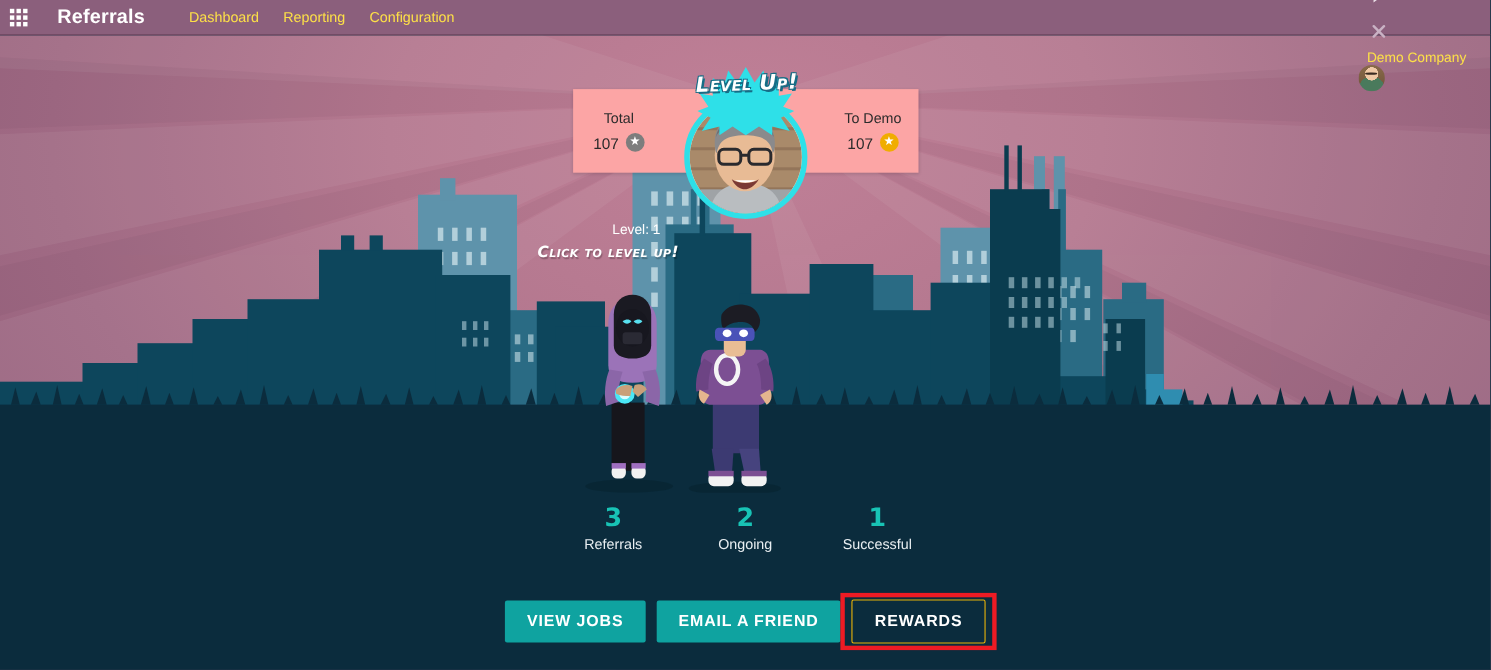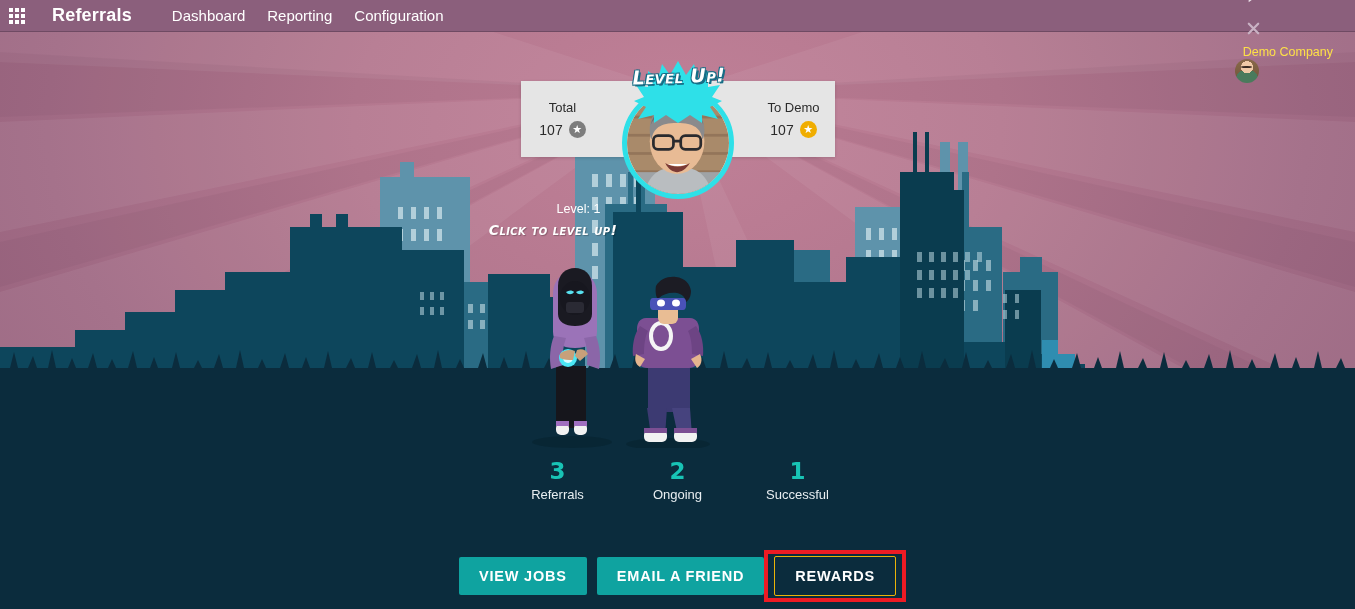--- a/index.html
+++ b/index.html
@@ -24,21 +24,21 @@
     cursor:pointer;
   }
   .grid-dots { display:grid; grid-template-columns:repeat(3,4px); grid-gap:2px; }
   .grid-dots i { display:block; width:4px; height:4px; background:#fff; }
   #brand-title {
     color:#fff; font-size:18px; font-weight:bold; letter-spacing:.2px;
     margin-left:18px; margin-right:40px; white-space:nowrap;
   }
   .nav-menu { display:flex; align-items:center; gap:22px; }
   .nav-menu-item {
-    color:#ffffff; font-size:15px; cursor:pointer; white-space:nowrap;
+    color:#fde047; font-size:13px; cursor:pointer; white-space:nowrap;
   }
   #navbar-right {
     margin-left:auto; display:flex; align-items:flex-start; gap:0px; padding-right:10px;flex-direction:column;
   }
   .nav-sys-item {
     position:relative; display:flex; align-items:center; justify-content:center;
     height:32px; padding:0 11px; cursor:pointer;
   }
   .badge-pill {
     background:#00a19a; color:#fff; font-size:9.5px; font-weight:bold;
@@ -76,21 +76,21 @@
     position:absolute; left:0; top:336px; width:1355px; height:241px;
     background:#0b2c3d;
   }
   #grass { position:absolute; left:0; top:318px; width:1355px; height:40px; }
   #skyline { position:absolute; left:0; top:100px; width:1355px; height:245px; }
   #characters { position:absolute; left:520px; top:226px; width:200px; height:190px; }
 
   
   #hero-card {
     position:absolute; left:521px; top:49px; width:314px; height:76px;
-    background:#e5e5e5;
+    background:#fca5a5;
     box-shadow:0 1px 3px rgba(0,0,0,.15);
     display:flex; align-items:center; z-index:20;
   }
   .card-half {
     flex:1; display:flex; flex-direction:column; align-items:center; justify-content:center;
     gap:6px;
   }
   .card-half.left { padding-right:74px; }
   .card-half.right { padding-left:74px; }
   .card-label { font-size:13px; color:#2b2b2b; }
@@ -148,21 +148,21 @@
   }
   .stat-block { width:120px; text-align:center; }
   .stat-num {
     color:#18c3b5; font-size:23px; font-weight:bold; line-height:28px;
     font-family:"DejaVu Sans", sans-serif;
   }
   .stat-label { color:#e8eef1; font-size:13px; margin-top:2px; }
 
   
   #actions-row {
-    position:absolute; left:0; top:524px; width:1355px;
+    position:absolute; left:0; top:513px; width:1355px;
     display:flex; justify-content:center; align-items:center; gap:10px; z-index:25;
   }
   .action-btn {
     font-family:"Liberation Sans", sans-serif;
     font-size:14.5px; font-weight:bold; letter-spacing:.8px;
     color:#fff; border:none; cursor:pointer;
     padding:11px 20px; line-height:16px; border-radius:2px;
     white-space:nowrap;
   }
   .action-btn.filled { background:#0fa3a0; }

